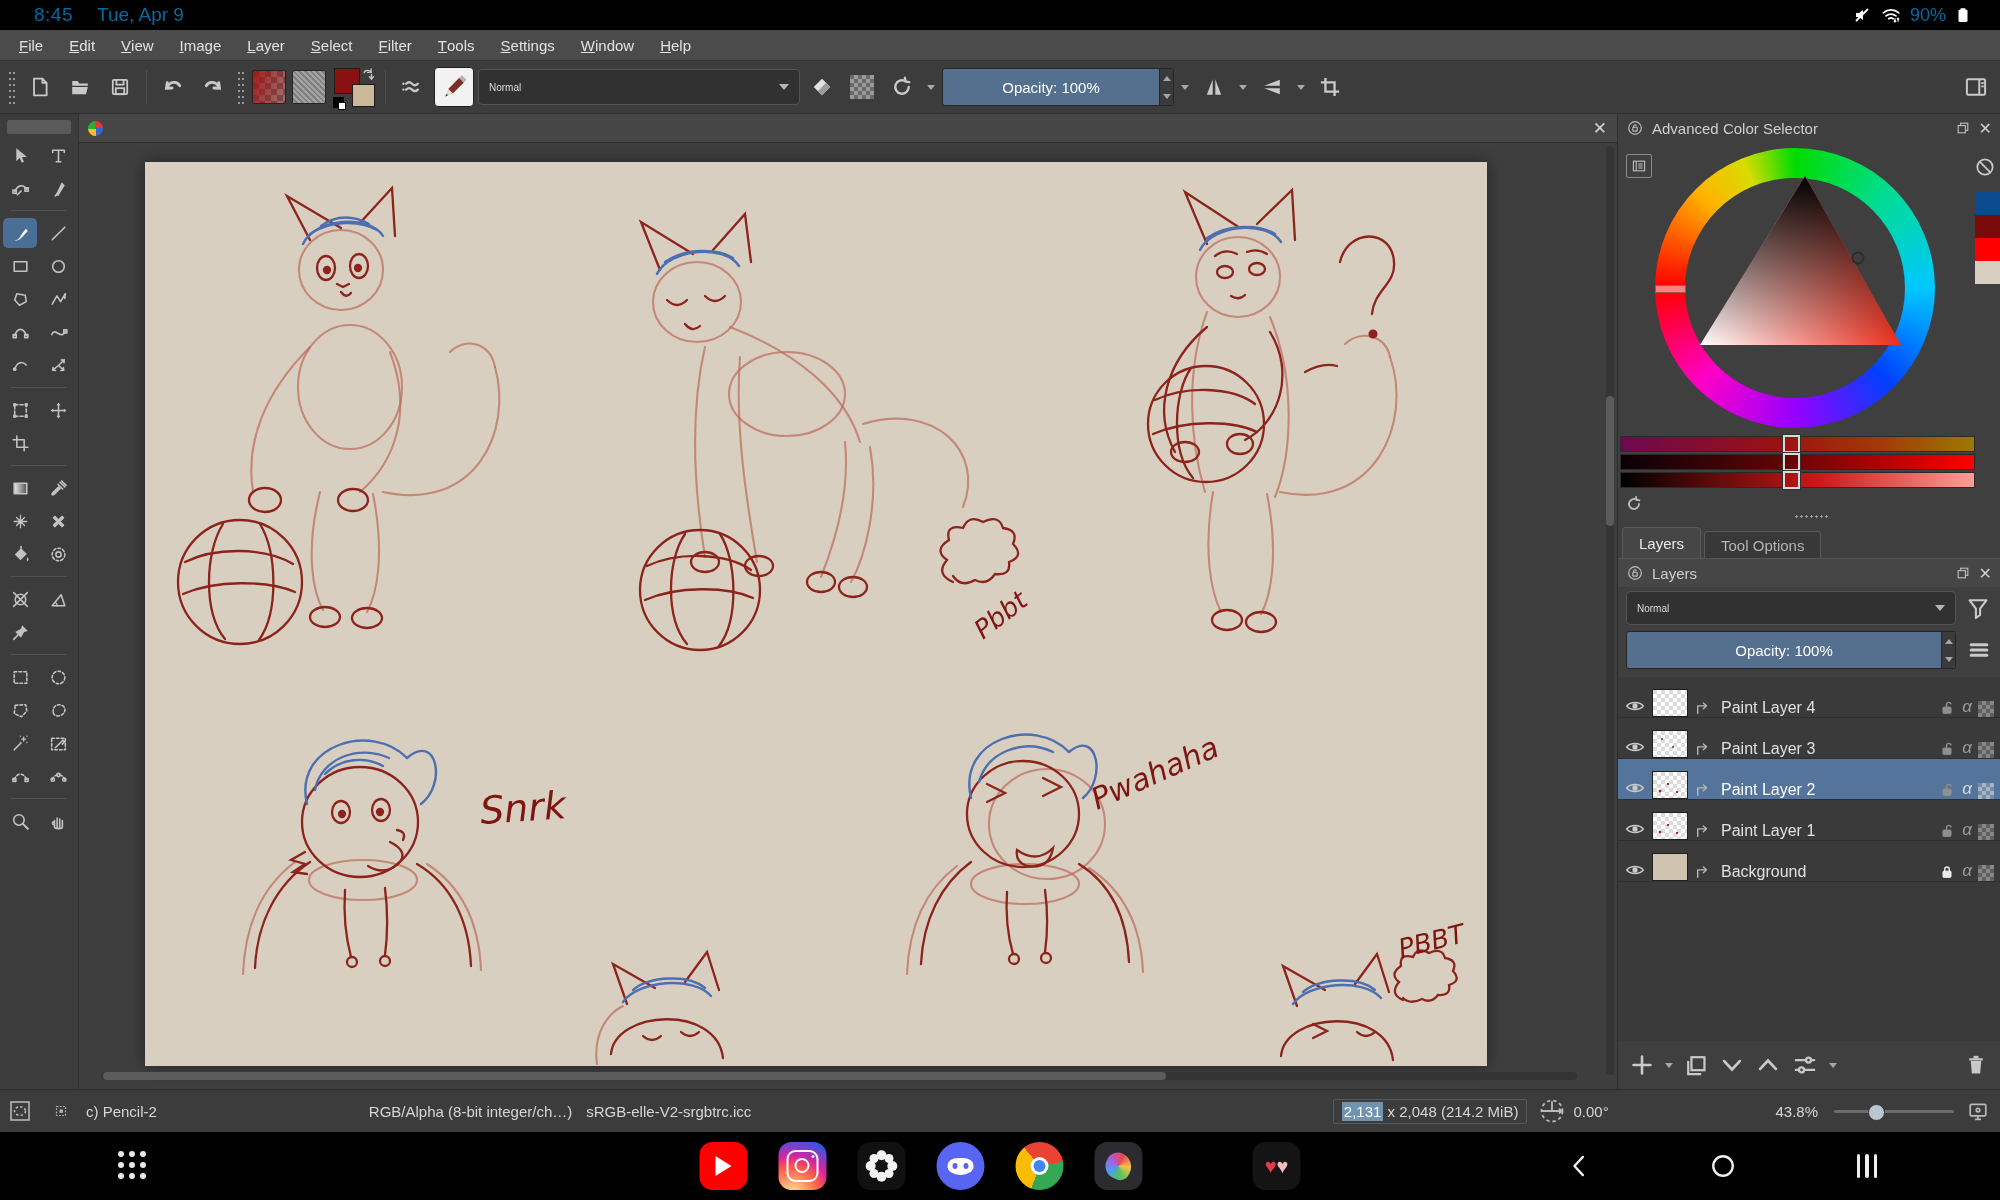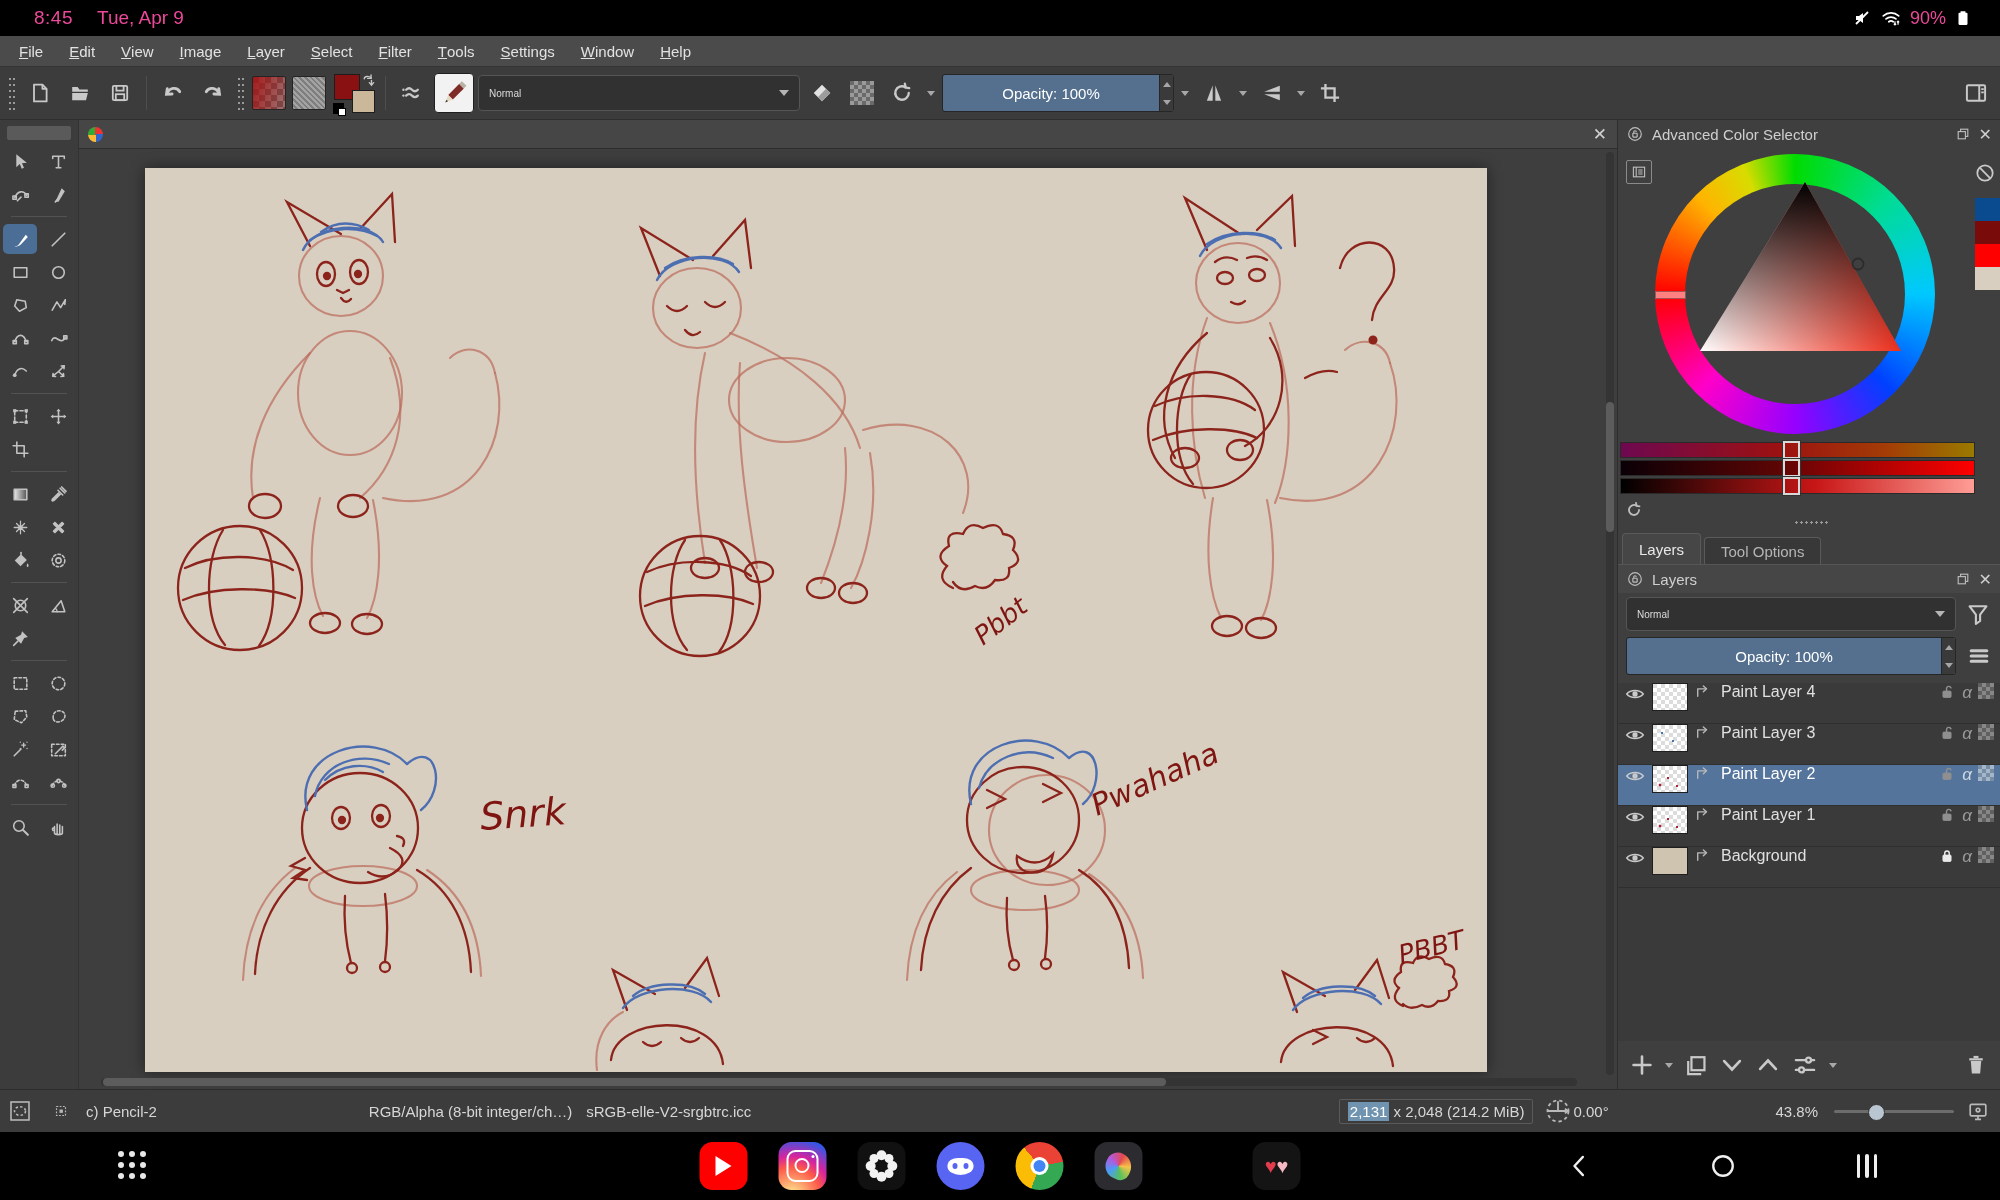--- a/index.html
+++ b/index.html
@@ -2,21 +2,21 @@
 <html><head>
 <meta charset="utf-8">
 <style>
   html,body{margin:0;padding:0;background:#222;}
   #root{position:relative;width:2000px;height:1200px;overflow:hidden;background:#3c3c3c;
         font-family:"Liberation Sans","DejaVu Sans",sans-serif;display:flex;flex-direction:column;
         -webkit-font-smoothing:antialiased;}
   svg{display:block}
   .ic{color:#c9c9c9}
   
-  #androidbar{height:36px;background:#000;color:#ec4899;display:flex;align-items:center;flex:0 0 auto;}
+  #androidbar{height:30px;background:#000;color:#0369a1;display:flex;align-items:center;flex:0 0 auto;}
   #androidbar .time{font-size:19px;margin-left:34px;letter-spacing:.5px}
   #androidbar .date{font-size:19px;margin-left:24px}
   #androidbar .right{margin-left:auto;display:flex;align-items:center;gap:8px;margin-right:28px}
   #androidbar .pct{font-size:18px}
   
   #menubar{height:30px;background:#4b4b4b;display:flex;align-items:center;padding-left:6px;flex:0 0 auto;border-bottom:1px solid #343434}
   .menu-item{color:#e2e2e2;font-size:15px;padding:0 13px;height:100%;display:flex;align-items:center;cursor:default}
   .menu-item u{text-decoration:underline}
   
   #toolbar{height:52px;background:#3c3c3c;display:flex;align-items:center;gap:4px;padding:0 6px;flex:0 0 auto;border-bottom:1px solid #2e2e2e}
@@ -96,41 +96,41 @@
   .dtab{border:1px solid #5a5a5a;border-bottom:none;border-radius:4px 4px 0 0;font-size:15px;padding:0 16px;display:flex;align-items:center}
   .dtab.active{height:30px;background:#464646;color:#e8e8e8}
   .dtab.inactive{height:26px;background:#383838;color:#b5b5b5}
   #layershead{border-top:1px solid #555;background:#464646}
   .blendrow{display:flex;align-items:center;gap:8px;padding:4px 8px 2px;flex:0 0 auto}
   #layer-blend{flex:1;height:32px}
   .oprow{display:flex;align-items:center;gap:10px;padding:4px 8px;flex:0 0 auto}
   #layer-op{flex:1}
   #layer-op .fill{width:100%}
   #layerlist{flex:1;background:#3a3a3a;margin-top:4px;overflow:hidden}
-  .lrow{height:40px;display:flex;align-items:flex-start;border-bottom:1px solid #2f2f2f;padding:0 6px;gap:6px}
+  .lrow{height:40px;display:flex;align-items:flex-end;border-bottom:1px solid #2f2f2f;padding:0 6px;gap:6px}
   .lrow.sel{background:#54749b}
   .lrow .nm{font-size:16px;color:#e0e0e0;flex:1;margin-left:4px}
   .lrow.sel .nm{color:#fff}
   .thumb{width:34px;height:26px;border:1px solid #1f1f1f;background:conic-gradient(#fff 25%,#dcdcdc 0 50%,#fff 0 75%,#dcdcdc 0) 0 0/8px 8px}
   .thumb.beige{background:#cfc4b0}
   .thumb.specks-red{background-image:radial-gradient(circle 1.6px at 7px 19px,#a23 95%,transparent),radial-gradient(circle 1.4px at 15px 12px,#a23 95%,transparent),radial-gradient(circle 1.4px at 24px 20px,#a23 95%,transparent),conic-gradient(#fff 25%,#dcdcdc 0 50%,#fff 0 75%,#dcdcdc 0);background-size:auto,auto,auto,8px 8px}
   .thumb.specks-blue{background-image:radial-gradient(circle 1.5px at 9px 8px,#47a 95%,transparent),radial-gradient(circle 1.4px at 20px 16px,#47a 95%,transparent),conic-gradient(#fff 25%,#dcdcdc 0 50%,#fff 0 75%,#dcdcdc 0);background-size:auto,auto,8px 8px}
   .alpha{font-size:17px;font-style:italic;color:#9a9a9a}
   .lrow.sel .alpha{color:#cdd8e2}
   .chk{width:16px;height:16px;background:conic-gradient(#9a9a9a 25%,#6a6a6a 0 50%,#9a9a9a 0 75%,#6a6a6a 0) 0 0/8px 8px;opacity:.8}
   .lrow.sel .chk{background:conic-gradient(#b9c6d3 25%,#7d94a9 0 50%,#b9c6d3 0 75%,#7d94a9 0) 0 0/8px 8px}
   #layerbtns{height:48px;display:flex;align-items:center;gap:4px;padding:0 8px;flex:0 0 auto}
   #layerbtns .sp{flex:1}
   
   #statusbar{height:42px;background:#3c3c3c;border-top:1px solid #2c2c2c;display:flex;align-items:center;color:#d6d6d6;font-size:15px;flex:0 0 auto}
   #sb-brush{margin-left:16px;white-space:nowrap}
   #sb-colorinfo{margin-left:212px;display:flex;gap:14px;white-space:nowrap}
   #sb-dims{margin-left:auto;border:1px solid #5a5a5a;border-radius:2px;padding:3px 8px;white-space:nowrap}
   #sb-dims .hl{background:#7093b0;color:#fff;padding:1px 2px}
-  #sb-rot{width:52px;margin-left:0}
+  #sb-rot{width:52px;margin-left:6px}
   #sb-zoom{margin-left:150px}
   #zoomslider{width:120px;height:3px;background:#6c6c6c;border-radius:2px;position:relative;margin-left:16px}
   #zoomslider .kn{position:absolute;left:28%;top:-6px;width:15px;height:15px;border-radius:50%;background:#b9c6d1;border:1px solid #333}
   
   #navbar{height:68px;background:#000;position:relative;flex:0 0 auto}
   #appgrid{position:absolute;left:118px;top:19px;display:grid;grid-template-columns:repeat(3,6px);grid-auto-rows:6px;gap:5px}
   #appgrid b{width:6px;height:6px;border-radius:50%;background:#e8e8e8}
   #apps{position:absolute;left:50%;top:10px;transform:translateX(-50%);display:flex;gap:31px}
   .app{width:48px;height:48px;border-radius:13px;position:relative;display:flex;align-items:center;justify-content:center;overflow:hidden}
   .app-youtube{background:#f00}

